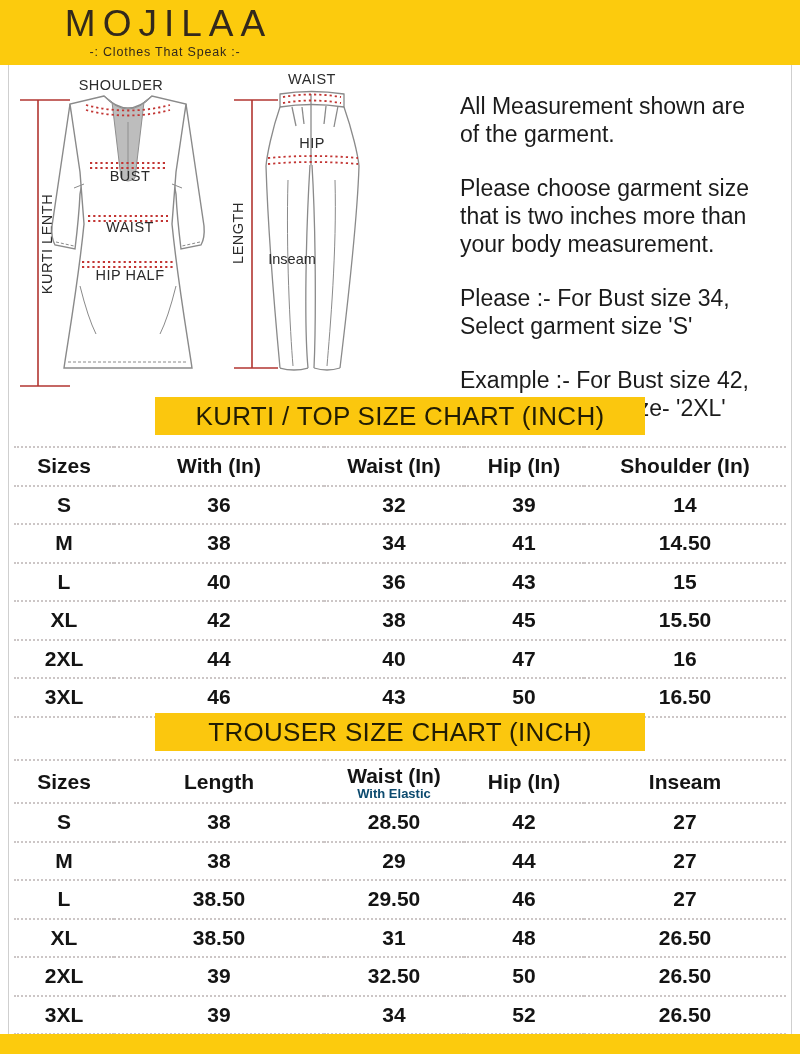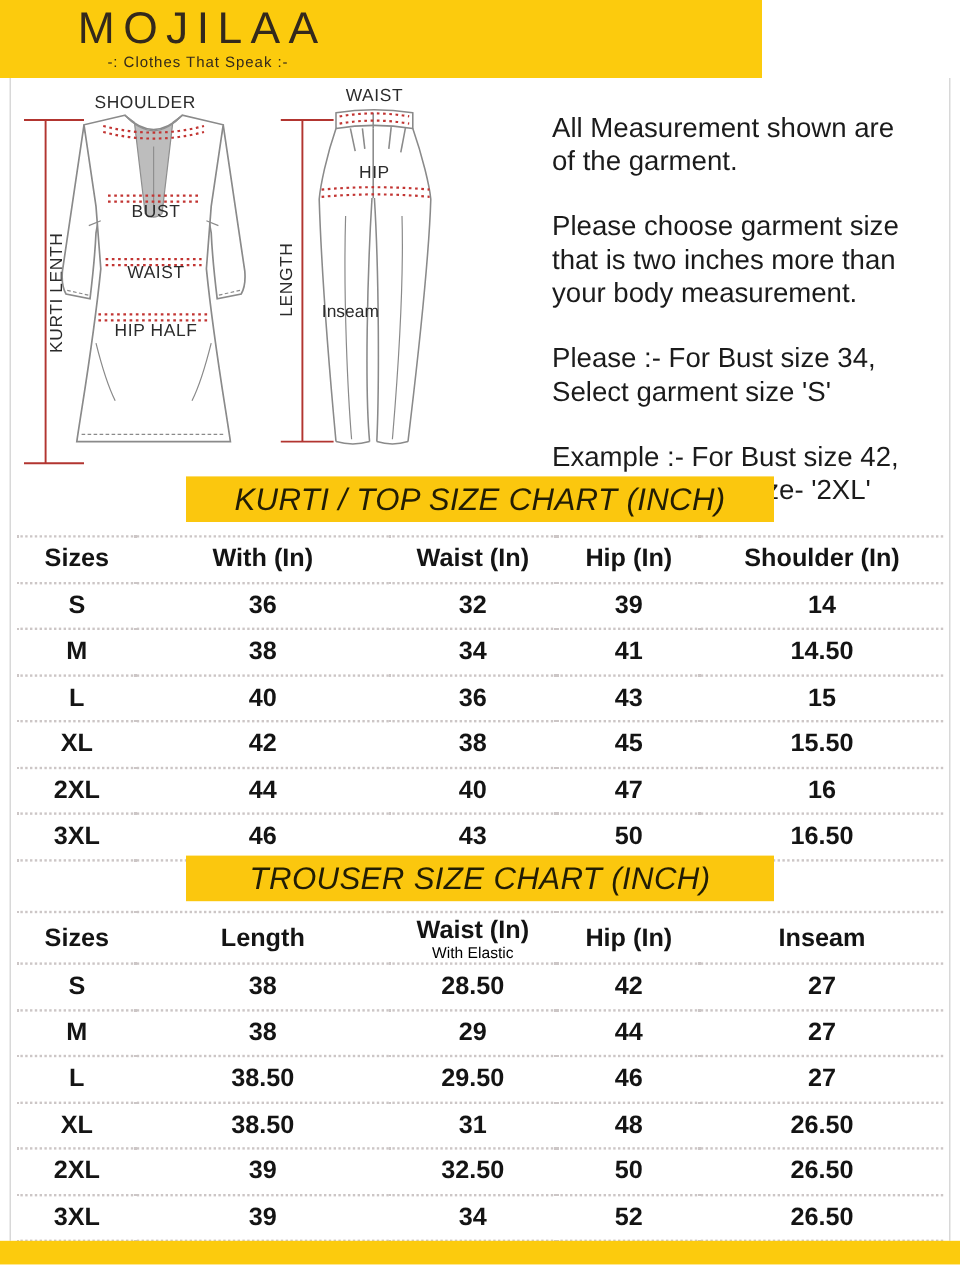--- a/index.html
+++ b/index.html
@@ -1,21 +1,21 @@
 <!DOCTYPE html>
 <html><head>
 <meta charset="utf-8">
 <style>
   html,body { margin:0; padding:0; background:#ffffff; }
   .page {
     position:relative; width:800px; height:1054px; overflow:hidden;
     background:#ffffff; font-family:"Liberation Sans", sans-serif; color:#1c1c1c;
   }
   
-  .brand-band { position:absolute; left:0; top:0; width:635px; height:65px; background:#FCCB0D; }
+  .brand-band { position:absolute; left:0; top:0; width:800px; height:65px; background:#FCCB0D; }
   .brand { position:absolute; left:40px; top:3px; width:250px; text-align:center; color:#33291c; }
   .brand-name { font-size:37px; font-weight:400; letter-spacing:7px; line-height:42px; padding-left:7px; }
   .brand-tagline { font-size:12.5px; letter-spacing:0.8px; margin-top:0px; font-weight:400; }
   
   .edge { position:absolute; top:65px; height:969px; width:1px; background:#cfcfcf; }
   .edge-left { left:8px; } .edge-right { left:791px; }
   .bottom-band { position:absolute; left:0; top:1034px; width:800px; height:20px; background:#FCCB0D; }
   
   .kurti-svg { position:absolute; left:18px; top:76px; }
   .trouser-svg { position:absolute; left:232px; top:70px; }
@@ -23,34 +23,34 @@
   .diag-label { font-size:14.5px; letter-spacing:0.5px; }
   .diag-label-sm { font-size:14.5px; }
   .rot-label { font-size:14.5px; letter-spacing:0.5px; }
   
   .notes { position:absolute; left:460px; top:92px; width:330px; font-size:23px; line-height:28px; color:#1b1b1b; }
   .notes p { margin:0 0 26px 0; }
   .ln { display:block; }
   
   .banner { position:absolute; left:155px; width:490px; height:38px; background:#FBC70E;
             display:flex; align-items:center; justify-content:center;
-            font-size:26px; color:#221d04; letter-spacing:0.3px;font-style:italic; }
+            font-size:26px; color:#221d04; letter-spacing:0.3px; }
   .banner-kurti { top:397px; }
   .banner-trouser { top:713px; }
   
   table.size-table { position:absolute; left:14px; width:772px; border-collapse:collapse; table-layout:fixed; }
   .table-kurti { top:446px; }
   .table-trouser { top:759px; }
   .size-table td, .size-table th {
     border-top:2px dotted #ccc6c6; text-align:center; vertical-align:middle;
     font-weight:bold; font-size:21px; color:#141414; padding:0; height:36.5px;
   }
   .size-table tr.last td { border-bottom:2px dotted #ccc6c6;margin-top:31px; }
   .table-trouser tr.hdr th { height:41px; }
-  .hdr-sub { display:block; font-size:13px; font-weight:400; line-height:13px; margin-top:-1px; color:#000000; }
+  .hdr-sub { display:block; font-size:13px; font-weight:700; line-height:13px; margin-top:-1px; color:#0c4a6e; }
 </style>
 </head>
 <body>
 
 <div class="page">
 
   <header class="brand-band">
     <div class="brand">
       <div class="brand-name">MOJILAA</div>
       <div class="brand-tagline">-: Clothes That Speak :-</div>

